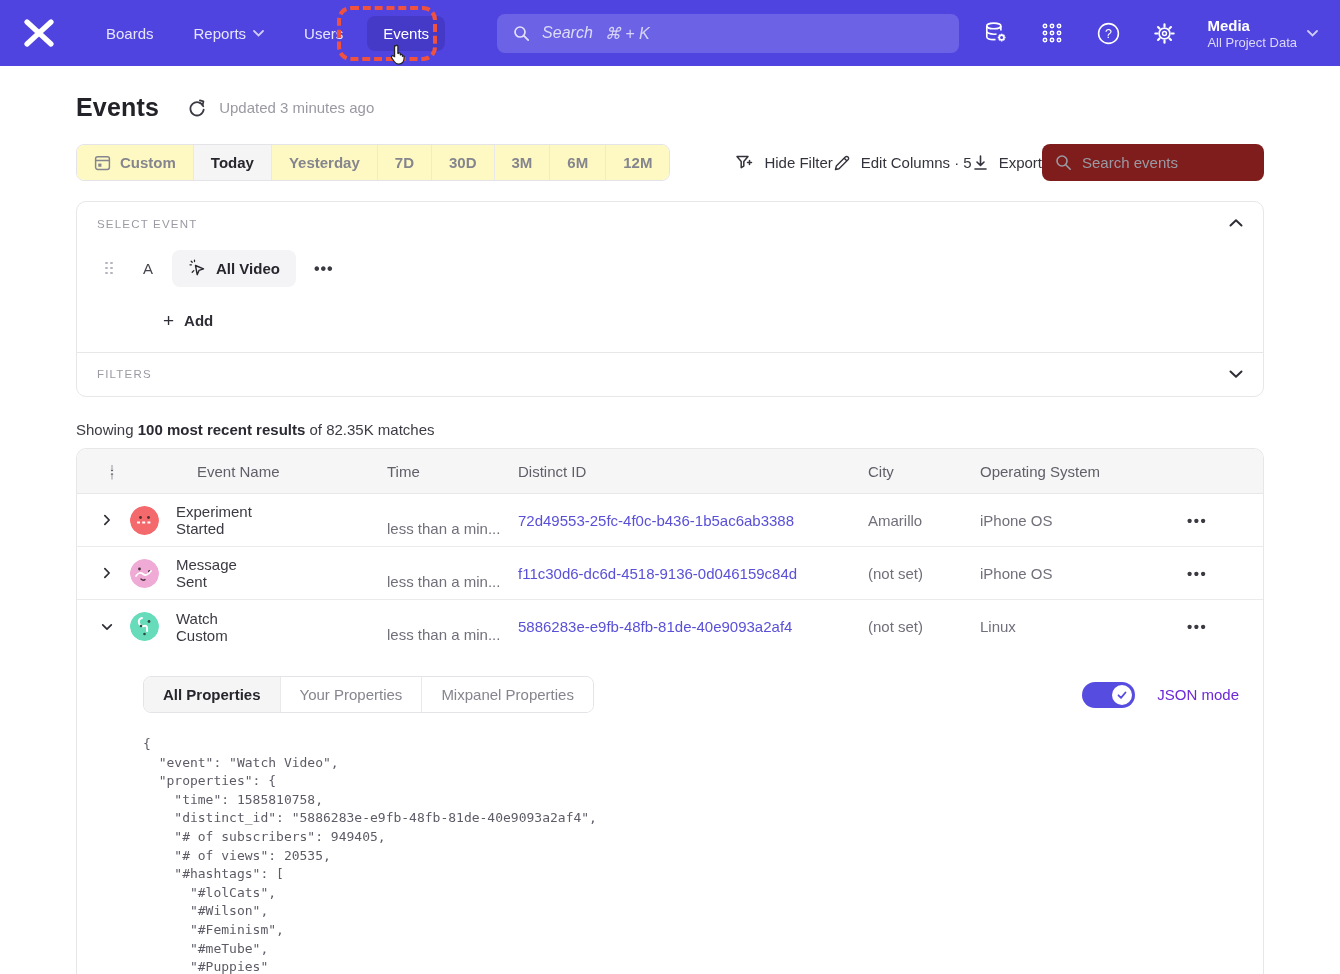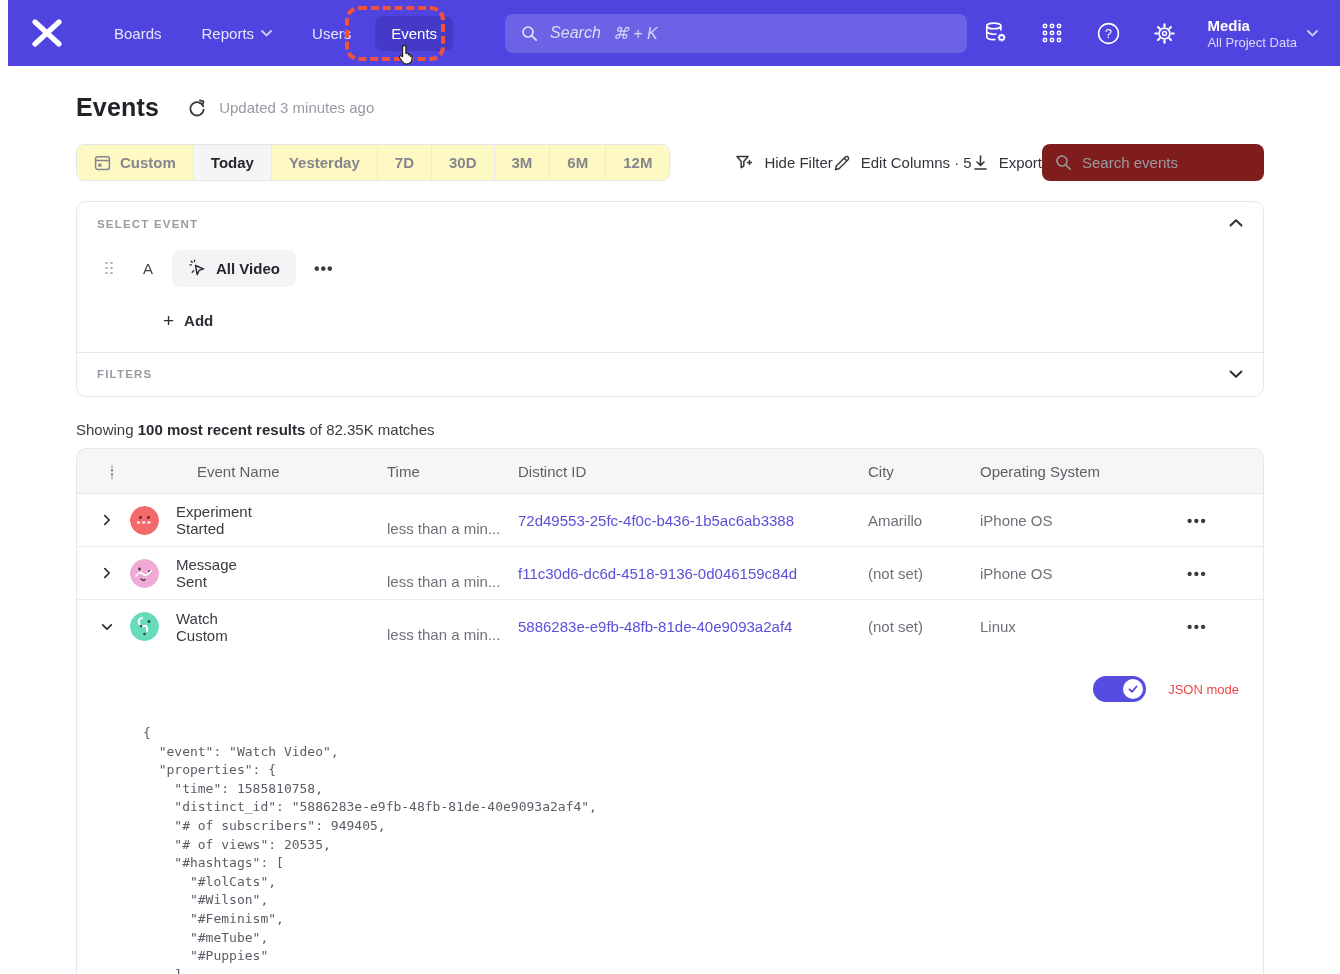--- a/index.html
+++ b/index.html
@@ -1,20 +1,20 @@
 <!DOCTYPE html>
 <html><head>
 <meta charset="utf-8">
 <style>
   * { margin:0; padding:0; box-sizing:border-box; }
   html,body { width:1340px; height:974px; overflow:hidden; background:#fff;
     font-family:"Liberation Sans", sans-serif; color:#2b2b33; }
 
   
-  .navbar { position:relative; height:66px; background:#4f44e0; display:flex; align-items:center; padding:0 22px;margin-left:8px; }
+  .navbar { position:relative; height:66px; background:#4f44e0; display:flex; align-items:center; padding:0 22px; }
   .logo { width:34px; height:30px; margin-right:34px; flex:0 0 auto; }
   .nav-items { display:flex; align-items:center; gap:8px; }
   .nav-item { color:#e7e5fb; font-size:15px; padding:9px 16px; border-radius:8px; cursor:pointer;
     display:flex; align-items:center; gap:7px; white-space:nowrap; }
   .nav-item.active { background:#453ac8; color:#fff; }
   .nav-chevron { width:11px; height:7px; }
   .search-pill { margin-left:52px; width:462px; height:39px; background:rgba(255,255,255,0.16);
     border-radius:8px; display:flex; align-items:center; padding:0 16px; gap:12px; color:#dedbf7; font-size:16px;font-style:italic; }
   .search-pill .shortcut { opacity:.95; }
   .nav-right { margin-left:auto; display:flex; align-items:center; gap:30px; }
@@ -42,21 +42,21 @@
   .seg-btn:last-child { border-right:none; }
   .seg-btn.active { background:#f5f5f6; color:#26262c; font-weight:700; }
   .toolbar { margin-left:auto; display:flex; align-items:center; }
   .tool-btn { display:flex; align-items:center; gap:10px; font-size:15px; color:#33333b; cursor:pointer; white-space:nowrap; }
   .tool-search { width:222px; height:37px; background:#7f1d1d; border-radius:8px; display:flex; align-items:center;
     padding:0 13px; gap:10px; color:#9a9aa3; font-size:15px; border:none; }
 
   
   .query-card { margin-top:20px; border:1px solid #e7e7ea; border-radius:10px; }
   .qc-section { position:relative; padding:16px 20px 22px; }
-  .qc-label { font-size:11.5px; letter-spacing:1.2px; color:#9a9aa3; font-weight:700; }
+  .qc-label { font-size:11.5px; letter-spacing:1.2px; color:#9a9aa3; font-weight:400; }
   .qc-caret { position:absolute; right:20px; top:14px; width:14px; height:14px; cursor:pointer; }
   .event-row { display:flex; align-items:center; margin-top:20px; gap:0; }
   .drag-handle { display:inline-grid; grid-template-columns:repeat(2,4px); grid-auto-rows:4px; gap:1px; margin-left:8px; cursor:grab; }
   .drag-handle i { width:2.5px; height:2.5px; border-radius:50%; background:#b5b5bd; }
   .row-letter { width:16px; margin-left:26px; font-size:15px; color:#44444c; text-align:center; }
   .event-chip { margin-left:16px; height:37px; background:#f4f4f6; border-radius:8px; display:flex; align-items:center;
     gap:9px; padding:0 16px; font-size:15px; font-weight:700; color:#26262c; cursor:pointer; }
   .more-dots { margin-left:18px; color:#3a3a42; font-size:16px; font-weight:700; letter-spacing:1px; cursor:pointer; }
   .add-btn { display:flex; align-items:center; gap:10px; margin:24px 0 0 66px; font-size:15px; font-weight:600; color:#2e2e36; cursor:pointer; }
   .add-plus { font-size:19px; font-weight:400; line-height:1; }
@@ -89,21 +89,21 @@
   .detail-top { display:flex; align-items:center; }
   .tabs { display:flex; border:1px solid #e4e4e8; border-radius:8px; overflow:hidden; }
   .tab { padding:0 19px; height:35px; display:flex; align-items:center; font-size:15px; color:#85858e;
     border-right:1px solid #e9e9ec; cursor:pointer; background:#fff; }
   .tab:last-child { border-right:none; }
   .tab.active { background:#f5f5f6; color:#26262c; font-weight:700; }
   .json-toggle-wrap { margin-left:auto; display:flex; align-items:center; gap:22px; }
   .toggle { position:relative; width:53px; height:26px; border-radius:13px; background:#564ce0; cursor:pointer; }
   .toggle-knob { position:absolute; right:3px; top:3px; width:20px; height:20px; border-radius:50%; background:#fff;
     display:flex; align-items:center; justify-content:center; }
-  .toggle-label { font-size:13px; color:#ef4444; }
+  .toggle-label { font-size:15px; color:#6d28d9; }
   .json-pre { margin-top:22px; font-family:"DejaVu Sans Mono", monospace; font-size:13px; line-height:18.6px;
     color:#5c5c66; white-space:pre; }
 </style>
 </head>
 <body>
 
 <div class="navbar">
   <svg class="logo" viewBox="0 0 34 30">
     <g stroke="#fff" stroke-width="5.2" stroke-linecap="round" fill="none">
       <path d="M5 4 L17 15 L5 26"></path>
@@ -387,20 +387,25 @@
       <div></div>
       <div class="td-time">less than a min...</div>
       <div class="td-id">5886283e-e9fb-48fb-81de-40e9093a2af4</div>
       <div class="td-dim">(not set)</div>
       <div class="td-dim">Linux</div>
       <div class="row-menu">•••</div>
     </div>
 
     <div class="detail">
       <div class="detail-top">
+        <div class="tabs">
+          <div class="tab active">All Properties</div>
+          <div class="tab">Your Properties</div>
+          <div class="tab">Mixpanel Properties</div>
+        </div>
         <div class="json-toggle-wrap">
           <div class="toggle">
             <div class="toggle-knob">
               <svg width="12" height="12" viewBox="0 0 12 12">
                 <polyline points="2.5,6.3 5,8.8 9.5,3.5" fill="none" stroke="#564ce0" stroke-width="1.8" stroke-linecap="round" stroke-linejoin="round"></polyline>
               </svg>
             </div>
           </div>
           <span class="toggle-label">JSON mode</span>
         </div>

